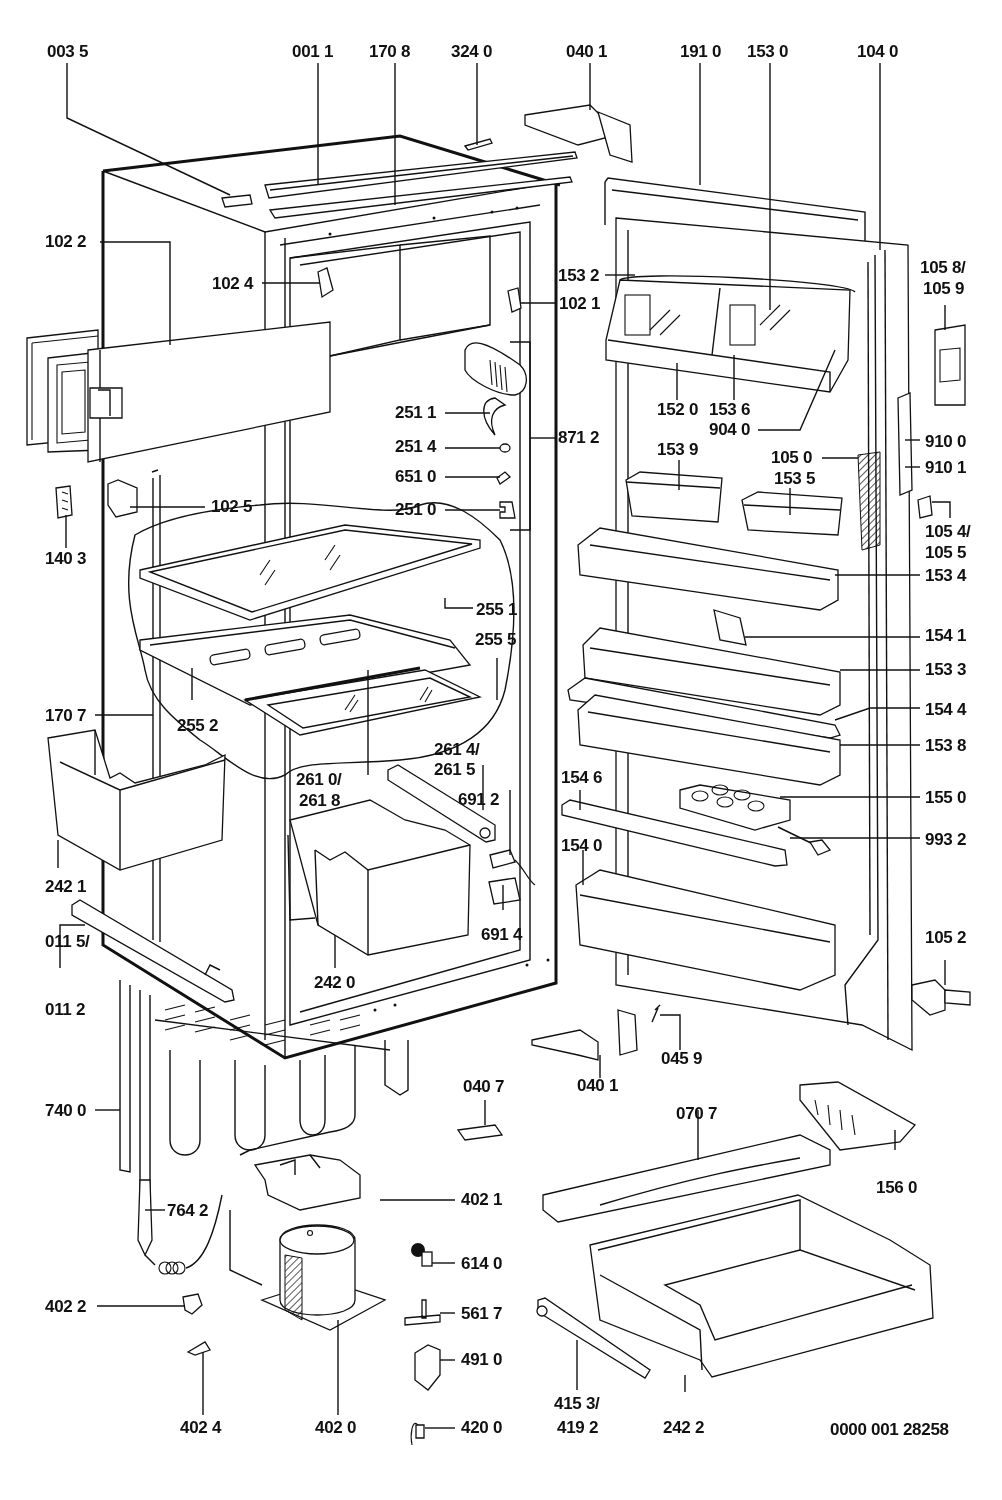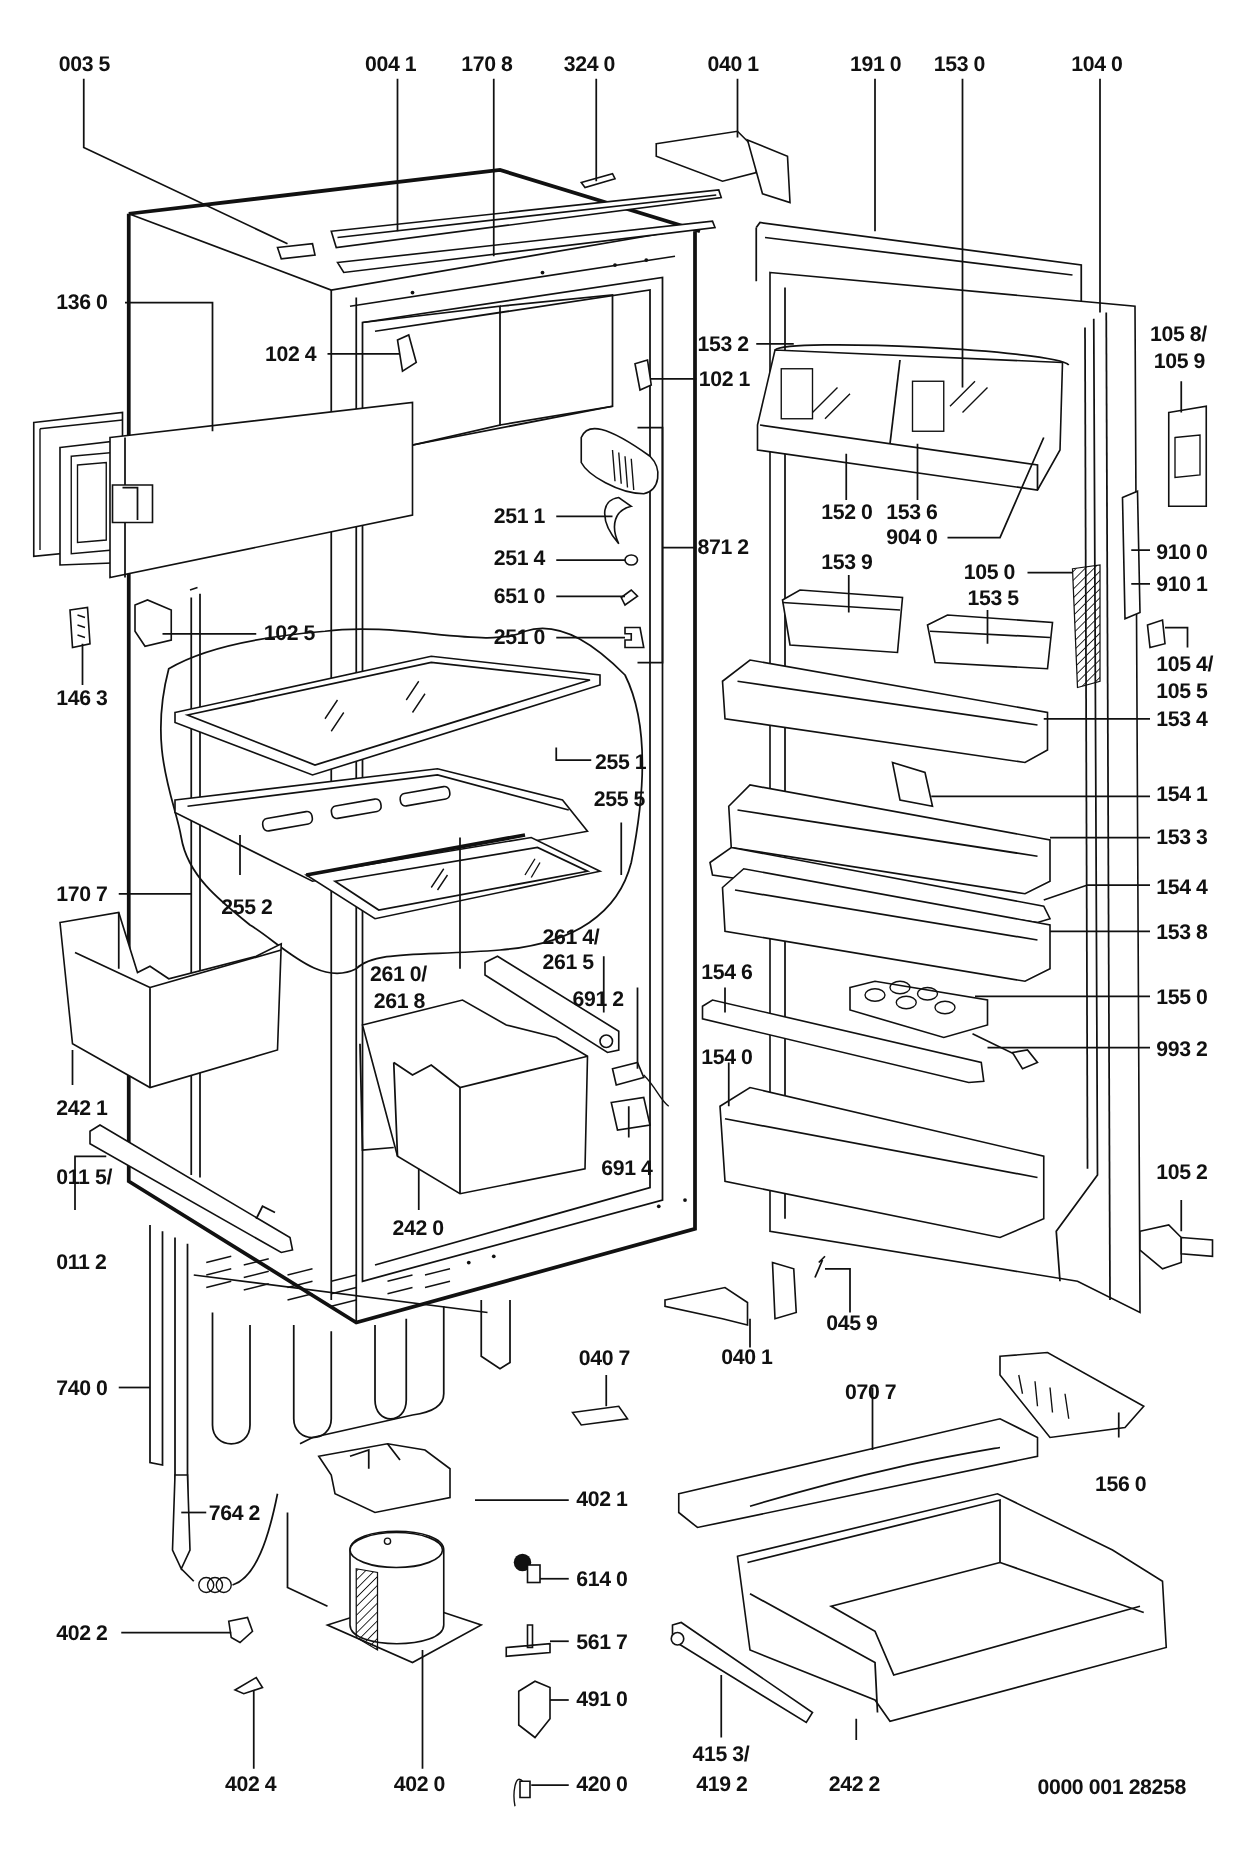--- a/index.html
+++ b/index.html
@@ -376,49 +376,49 @@
       <path d="M440,1360 L455,1360"></path>
       <path d="M577,1390 L577,1340"></path>
       <path d="M685,1392 L685,1375"></path>
       <path d="M203,1415 L203,1352"></path>
       <path d="M338,1415 L338,1320"></path>
       <path d="M425,1428 L455,1428"></path>
     </g>
   </svg>
 
   <div class="lbl" style="left:47px;top:42px">003 5</div>
-  <div class="lbl" style="left:292px;top:42px">004 1</div>
+  <div class="lbl" style="left:292px;top:42px">001 1</div>
   <div class="lbl" style="left:369px;top:42px">170 8</div>
   <div class="lbl" style="left:451px;top:42px">324 0</div>
   <div class="lbl" style="left:566px;top:42px">040 1</div>
   <div class="lbl" style="left:680px;top:42px">191 0</div>
   <div class="lbl" style="left:747px;top:42px">153 0</div>
   <div class="lbl" style="left:857px;top:42px">104 0</div>
-  <div class="lbl" style="left:45px;top:232px">136 0</div>
+  <div class="lbl" style="left:45px;top:232px">102 2</div>
   <div class="lbl" style="left:212px;top:274px">102 4</div>
   <div class="lbl" style="left:558px;top:266px">153 2</div>
   <div class="lbl" style="left:920px;top:258px">105 8/</div>
   <div class="lbl" style="left:923px;top:279px">105 9</div>
   <div class="lbl" style="left:559px;top:294px">102 1</div>
   <div class="lbl" style="left:395px;top:403px">251 1</div>
   <div class="lbl" style="left:395px;top:437px">251 4</div>
   <div class="lbl" style="left:395px;top:467px">651 0</div>
   <div class="lbl" style="left:395px;top:500px">251 0</div>
   <div class="lbl" style="left:558px;top:428px">871 2</div>
   <div class="lbl" style="left:657px;top:400px">152 0</div>
   <div class="lbl" style="left:709px;top:400px">153 6</div>
   <div class="lbl" style="left:709px;top:420px">904 0</div>
   <div class="lbl" style="left:657px;top:440px">153 9</div>
   <div class="lbl" style="left:771px;top:448px">105 0</div>
   <div class="lbl" style="left:774px;top:469px">153 5</div>
   <div class="lbl" style="left:925px;top:432px">910 0</div>
   <div class="lbl" style="left:925px;top:458px">910 1</div>
   <div class="lbl" style="left:925px;top:522px">105 4/</div>
   <div class="lbl" style="left:925px;top:543px">105 5</div>
-  <div class="lbl" style="left:45px;top:549px">146 3</div>
+  <div class="lbl" style="left:45px;top:549px">140 3</div>
   <div class="lbl" style="left:211px;top:497px">102 5</div>
   <div class="lbl" style="left:476px;top:600px">255 1</div>
   <div class="lbl" style="left:475px;top:630px">255 5</div>
   <div class="lbl" style="left:925px;top:566px">153 4</div>
   <div class="lbl" style="left:925px;top:626px">154 1</div>
   <div class="lbl" style="left:925px;top:660px">153 3</div>
   <div class="lbl" style="left:45px;top:706px">170 7</div>
   <div class="lbl" style="left:177px;top:716px">255 2</div>
   <div class="lbl" style="left:925px;top:700px">154 4</div>
   <div class="lbl" style="left:925px;top:736px">153 8</div>

